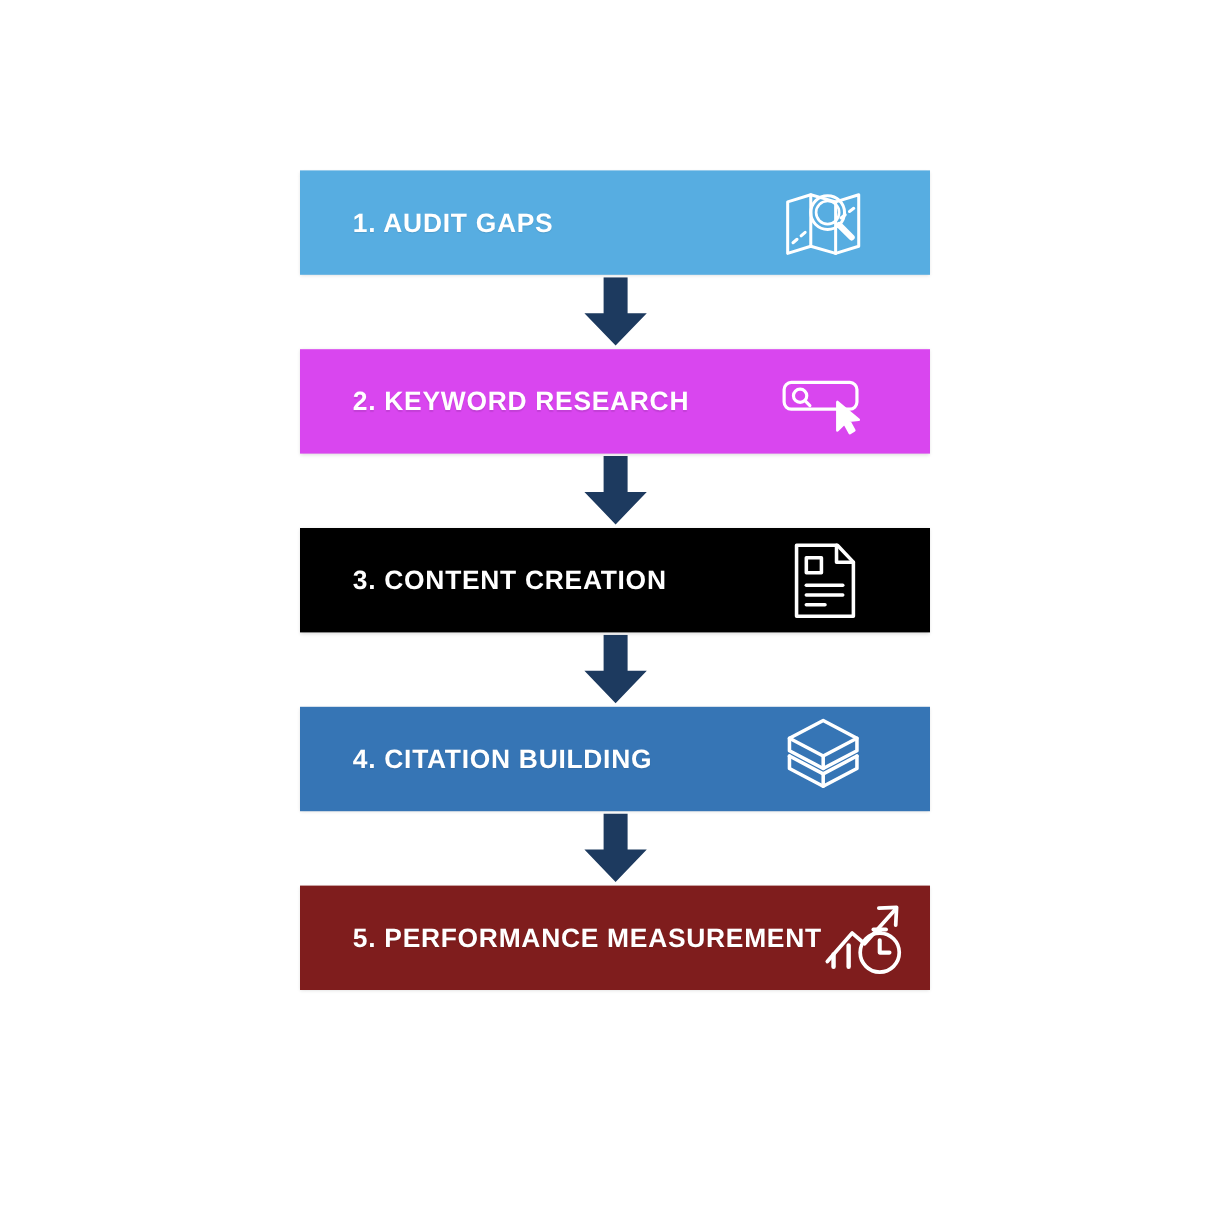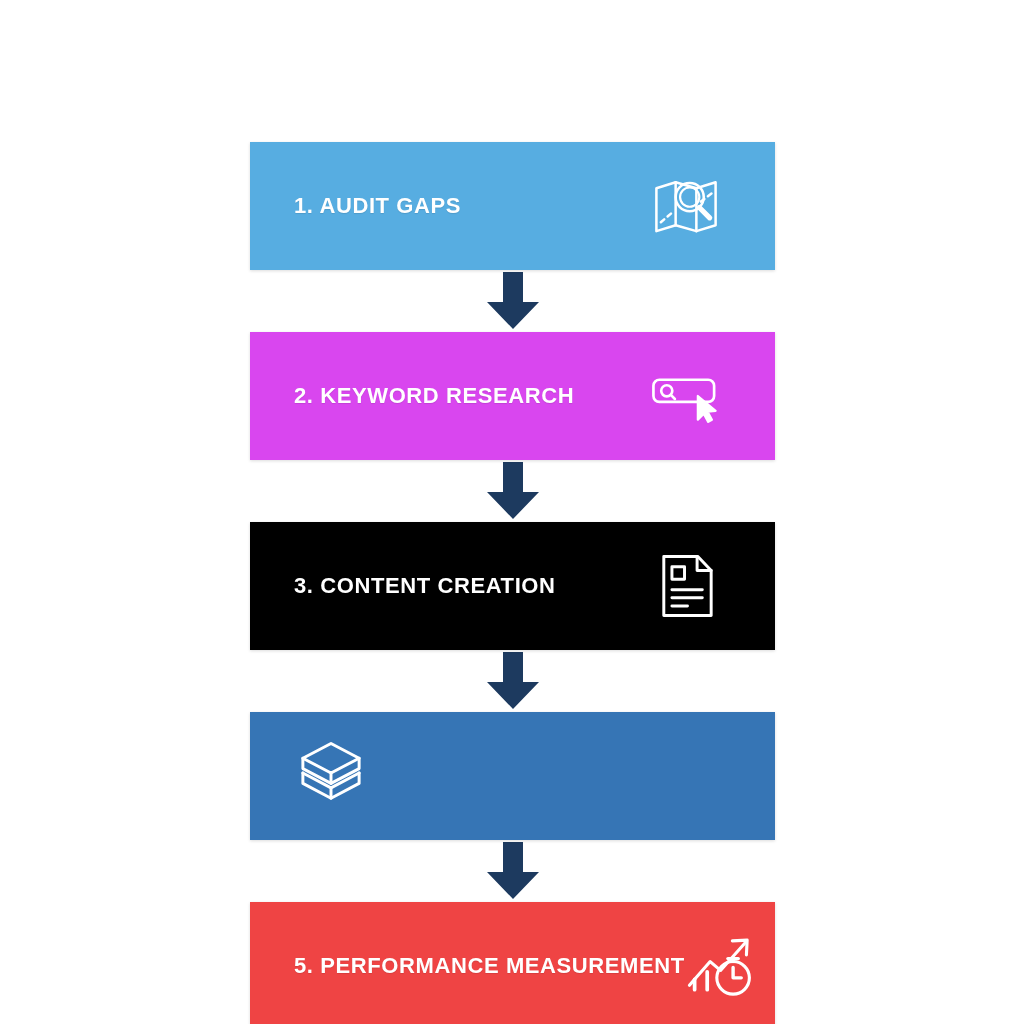--- a/index.html
+++ b/index.html
@@ -20,21 +20,21 @@
     background: #ffffff;
   }
   .flow {
     position: absolute;
     left: 250px;
     top: 142px;
     width: 525px;
   }
   .step {
     position: relative;
-    height: 128px;
+    height: 87px;
     display: flex;
     align-items: center;
     justify-content: space-between;
     box-sizing: border-box;
     padding: 0 52px 0 44px;
     box-shadow: 0 1px 3px rgba(0,0,0,0.14);
   }
   .step-label {
     color: #ffffff;
     font-size: 22px;
@@ -126,39 +126,40 @@
       </span>
     </div>
 
     <div class="connector">
       <svg width="64" height="58" viewBox="0 0 64 58">
         <polygon points="22,0 42,0 42,30 58,30 32,57 6,30 22,30" fill="#1d3a5f"></polygon>
       </svg>
     </div>
 
     <div class="step" style="background:#3675b5">
+      <span class="step-label">4. CITATION BUILDING</span>
       <span class="step-icon">
         <svg viewBox="0 0 100 100" fill="none" stroke="#ffffff" stroke-width="4" stroke-linecap="round" stroke-linejoin="round">
           <path d="M50 6 L88 26 L50 46 L12 26 Z"></path>
           <path d="M12 26 L12 40 L50 60 L88 40 L88 26"></path>
           <path d="M50 46 L50 60"></path>
           <path d="M12 46 L50 66 L88 46"></path>
           <path d="M12 46 L12 60 L50 80 L88 60 L88 46"></path>
           <path d="M50 66 L50 80"></path>
         </svg>
       </span>
     </div>
 
     <div class="connector">
       <svg width="64" height="58" viewBox="0 0 64 58">
         <polygon points="22,0 42,0 42,30 58,30 32,57 6,30 22,30" fill="#1d3a5f"></polygon>
       </svg>
     </div>
 
-    <div class="step" style="background:#ef4444; padding-right:52px">
+    <div class="step" style="background:#7f1d1d; padding-right:52px">
       <span class="step-label">5. PERFORMANCE MEASUREMENT</span>
       <span class="step-icon">
         <svg viewBox="0 0 100 100" fill="none" stroke="#ffffff" stroke-width="4.2" stroke-linecap="round" stroke-linejoin="round">
           <path d="M6 76 L34 44 L48 56 L82 18"></path>
           <path d="M64 16 L84 15 L83 35"></path>
           <path d="M13 68 L13 82" stroke-width="5"></path>
           <path d="M30 58 L30 82" stroke-width="5"></path>
           <circle cx="65" cy="66" r="22"></circle>
           <path d="M65 52 L65 66 L76 66" stroke-width="4.6"></path>
           <path d="M58 40 L72 40" stroke-width="4.6"></path>

